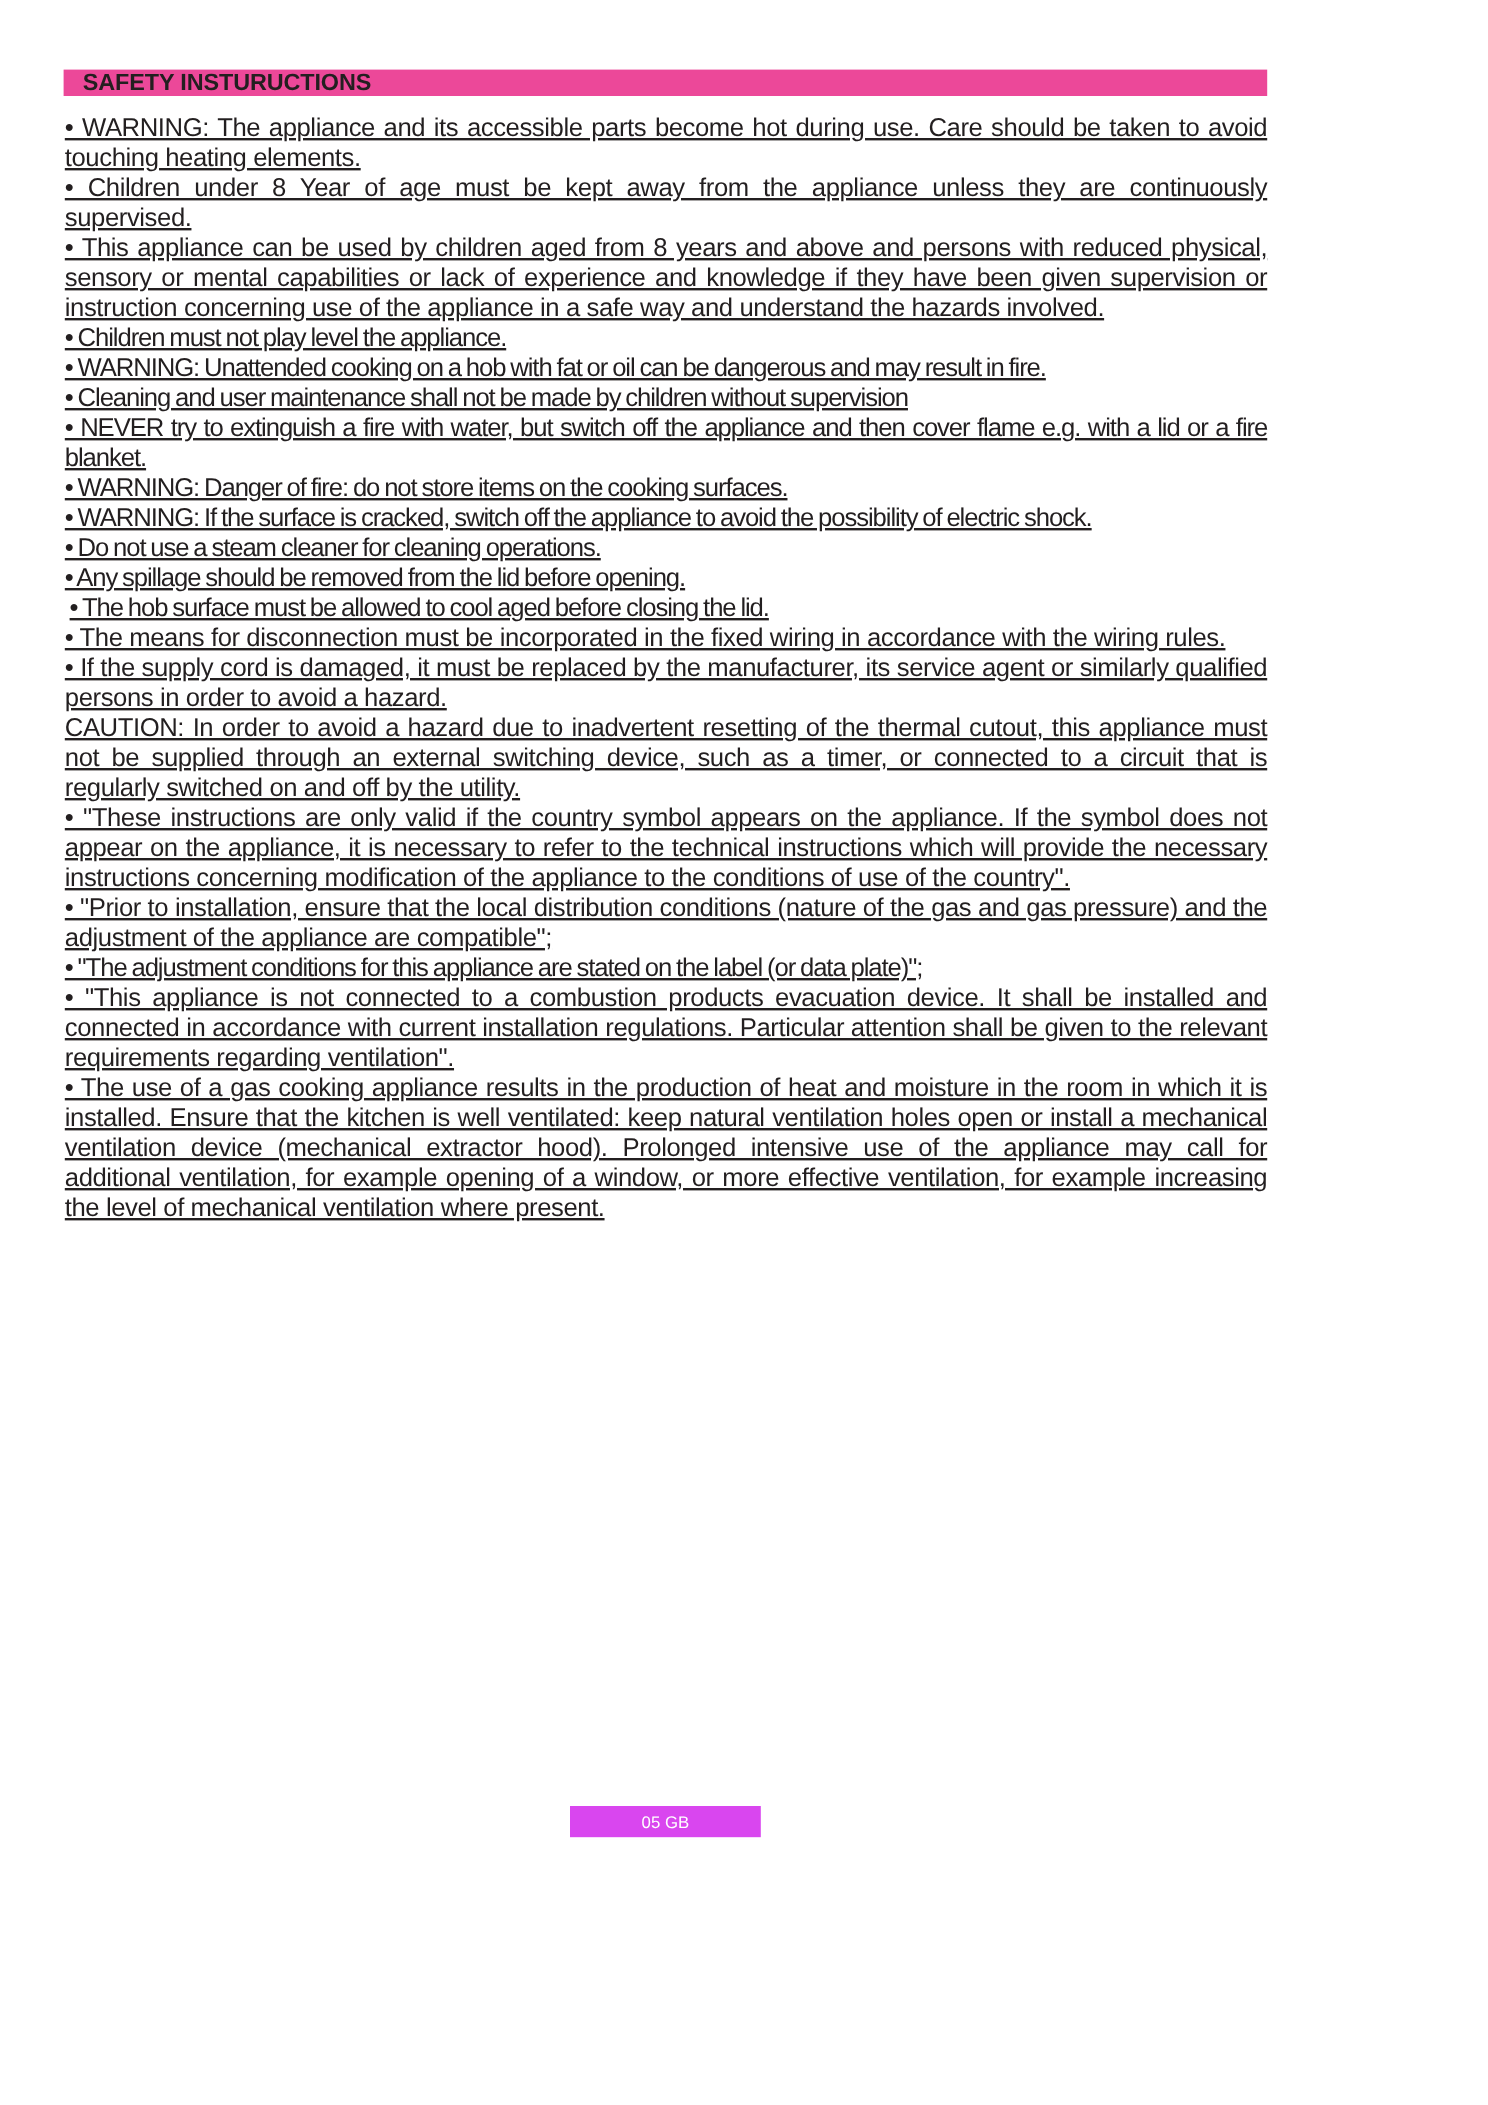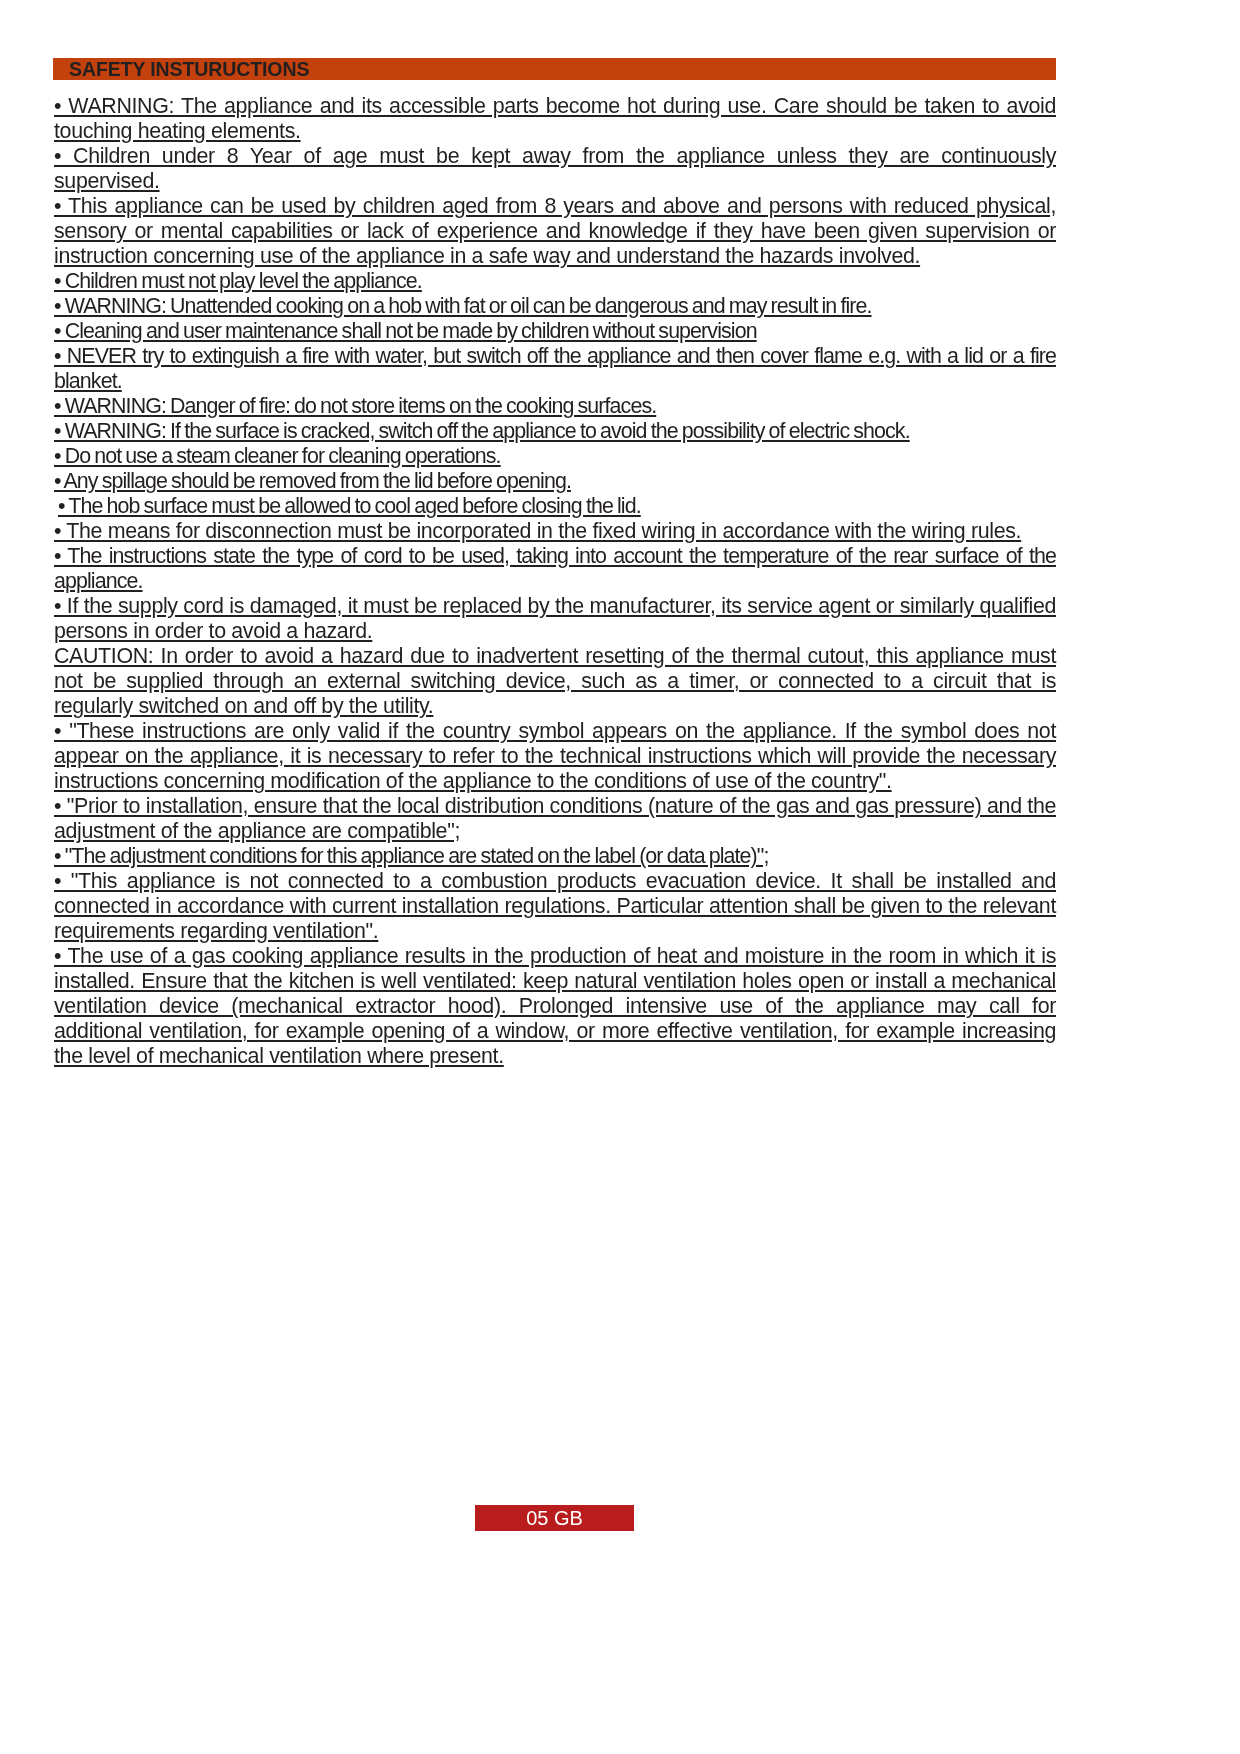--- a/index.html
+++ b/index.html
@@ -14,21 +14,21 @@
       overflow: hidden;
       font-family: "Liberation Sans", sans-serif;
       color: #231f20;
     }
     .section-header {
       position: absolute;
       left: 53px;
       top: 58px;
       width: 1003px;
       height: 22px;
-      background: #c2410c;
+      background: #ec4899;
     }
     .section-header-title {
       position: absolute;
       left: 16px;
       top: 1px;
       font-size: 19.5px;
       font-weight: bold;
       line-height: 21px;
       color: #231f20;
       letter-spacing: -0.1px;
@@ -55,23 +55,23 @@
     }
     .para.indent1 {
       padding-left: 4px;
     }
     .page-label {
       position: absolute;
       left: 475px;
       top: 1505px;
       width: 159px;
       height: 26px;
-      background: #b91c1c;
+      background: #d946ef;
       color: #ffffff;
-      font-size: 20px;
+      font-size: 14px;
       line-height: 27px;
       text-align: center;
     }
   </style>
 </head>
 <body>
 
 <div class="section-header">
   <span class="section-header-title">SAFETY INSTURUCTIONS</span>
 </div>
@@ -83,21 +83,20 @@
   <p class="para tight">• Children must not play level the appliance.</p>
   <p class="para tight">• WARNING: Unattended cooking on a hob with fat or oil can be dangerous and may result in fire.</p>
   <p class="para tight">• Cleaning and user maintenance shall not be made by children without supervision</p>
   <p class="para tight">• NEVER try to extinguish a fire with water, but switch off the appliance and then cover flame e.g. with a lid or a fire blanket.</p>
   <p class="para tight">• WARNING: Danger of fire: do not store items on the cooking surfaces.</p>
   <p class="para tight">• WARNING: If the surface is cracked, switch off the appliance to avoid the possibility of electric shock.</p>
   <p class="para tight">• Do not use a steam cleaner for cleaning operations.</p>
   <p class="para tight">• Any spillage should be removed from the lid before opening.</p>
   <p class="para tight indent1">• The hob surface must be allowed to cool aged before closing the lid.</p>
   <p class="para">• The means for disconnection must be incorporated in the fixed wiring in accordance with the wiring rules.</p>
-  <p class="para tight">• The instructions state the type of cord to be used, taking into account the temperature of the rear surface of the appliance.</p>
   <p class="para">• If the supply cord is damaged, it must be replaced by the manufacturer, its service agent or similarly qualified persons in order to avoid a hazard.</p>
   <p class="para">CAUTION: In order to avoid a hazard due to inadvertent resetting of the thermal cutout, this appliance must not be supplied through an external switching device, such as a timer, or connected to a circuit that is  regularly switched on and off by the utility.</p>
   <p class="para">• "These instructions are only valid if the country symbol appears on the appliance. If the symbol does not appear on the appliance, it is necessary to refer to the technical instructions which will provide the necessary instructions concerning modification of the appliance to the conditions of use of the country".</p>
   <p class="para">• "Prior to installation, ensure that the local distribution conditions (nature of the gas and gas pressure) and the adjustment of the appliance are compatible";</p>
   <p class="para tight">• "The adjustment conditions for this appliance are stated on the label (or data plate)";</p>
   <p class="para">• "This appliance is not connected to a combustion products evacuation device. It shall be installed and connected in accordance with current installation regulations. Particular attention shall be given to the relevant requirements regarding ventilation".</p>
   <p class="para">• The use of a gas cooking appliance results in the production of heat and moisture in the room in which it is installed. Ensure that the kitchen is well ventilated: keep natural ventilation holes open or install a mechanical ventilation device (mechanical extractor hood).  Prolonged intensive use of the appliance may call for additional ventilation, for example opening of a window, or more effective ventilation, for example increasing the level of mechanical ventilation where present.</p>
 </div>
 
 <div class="page-label">05 GB</div>

